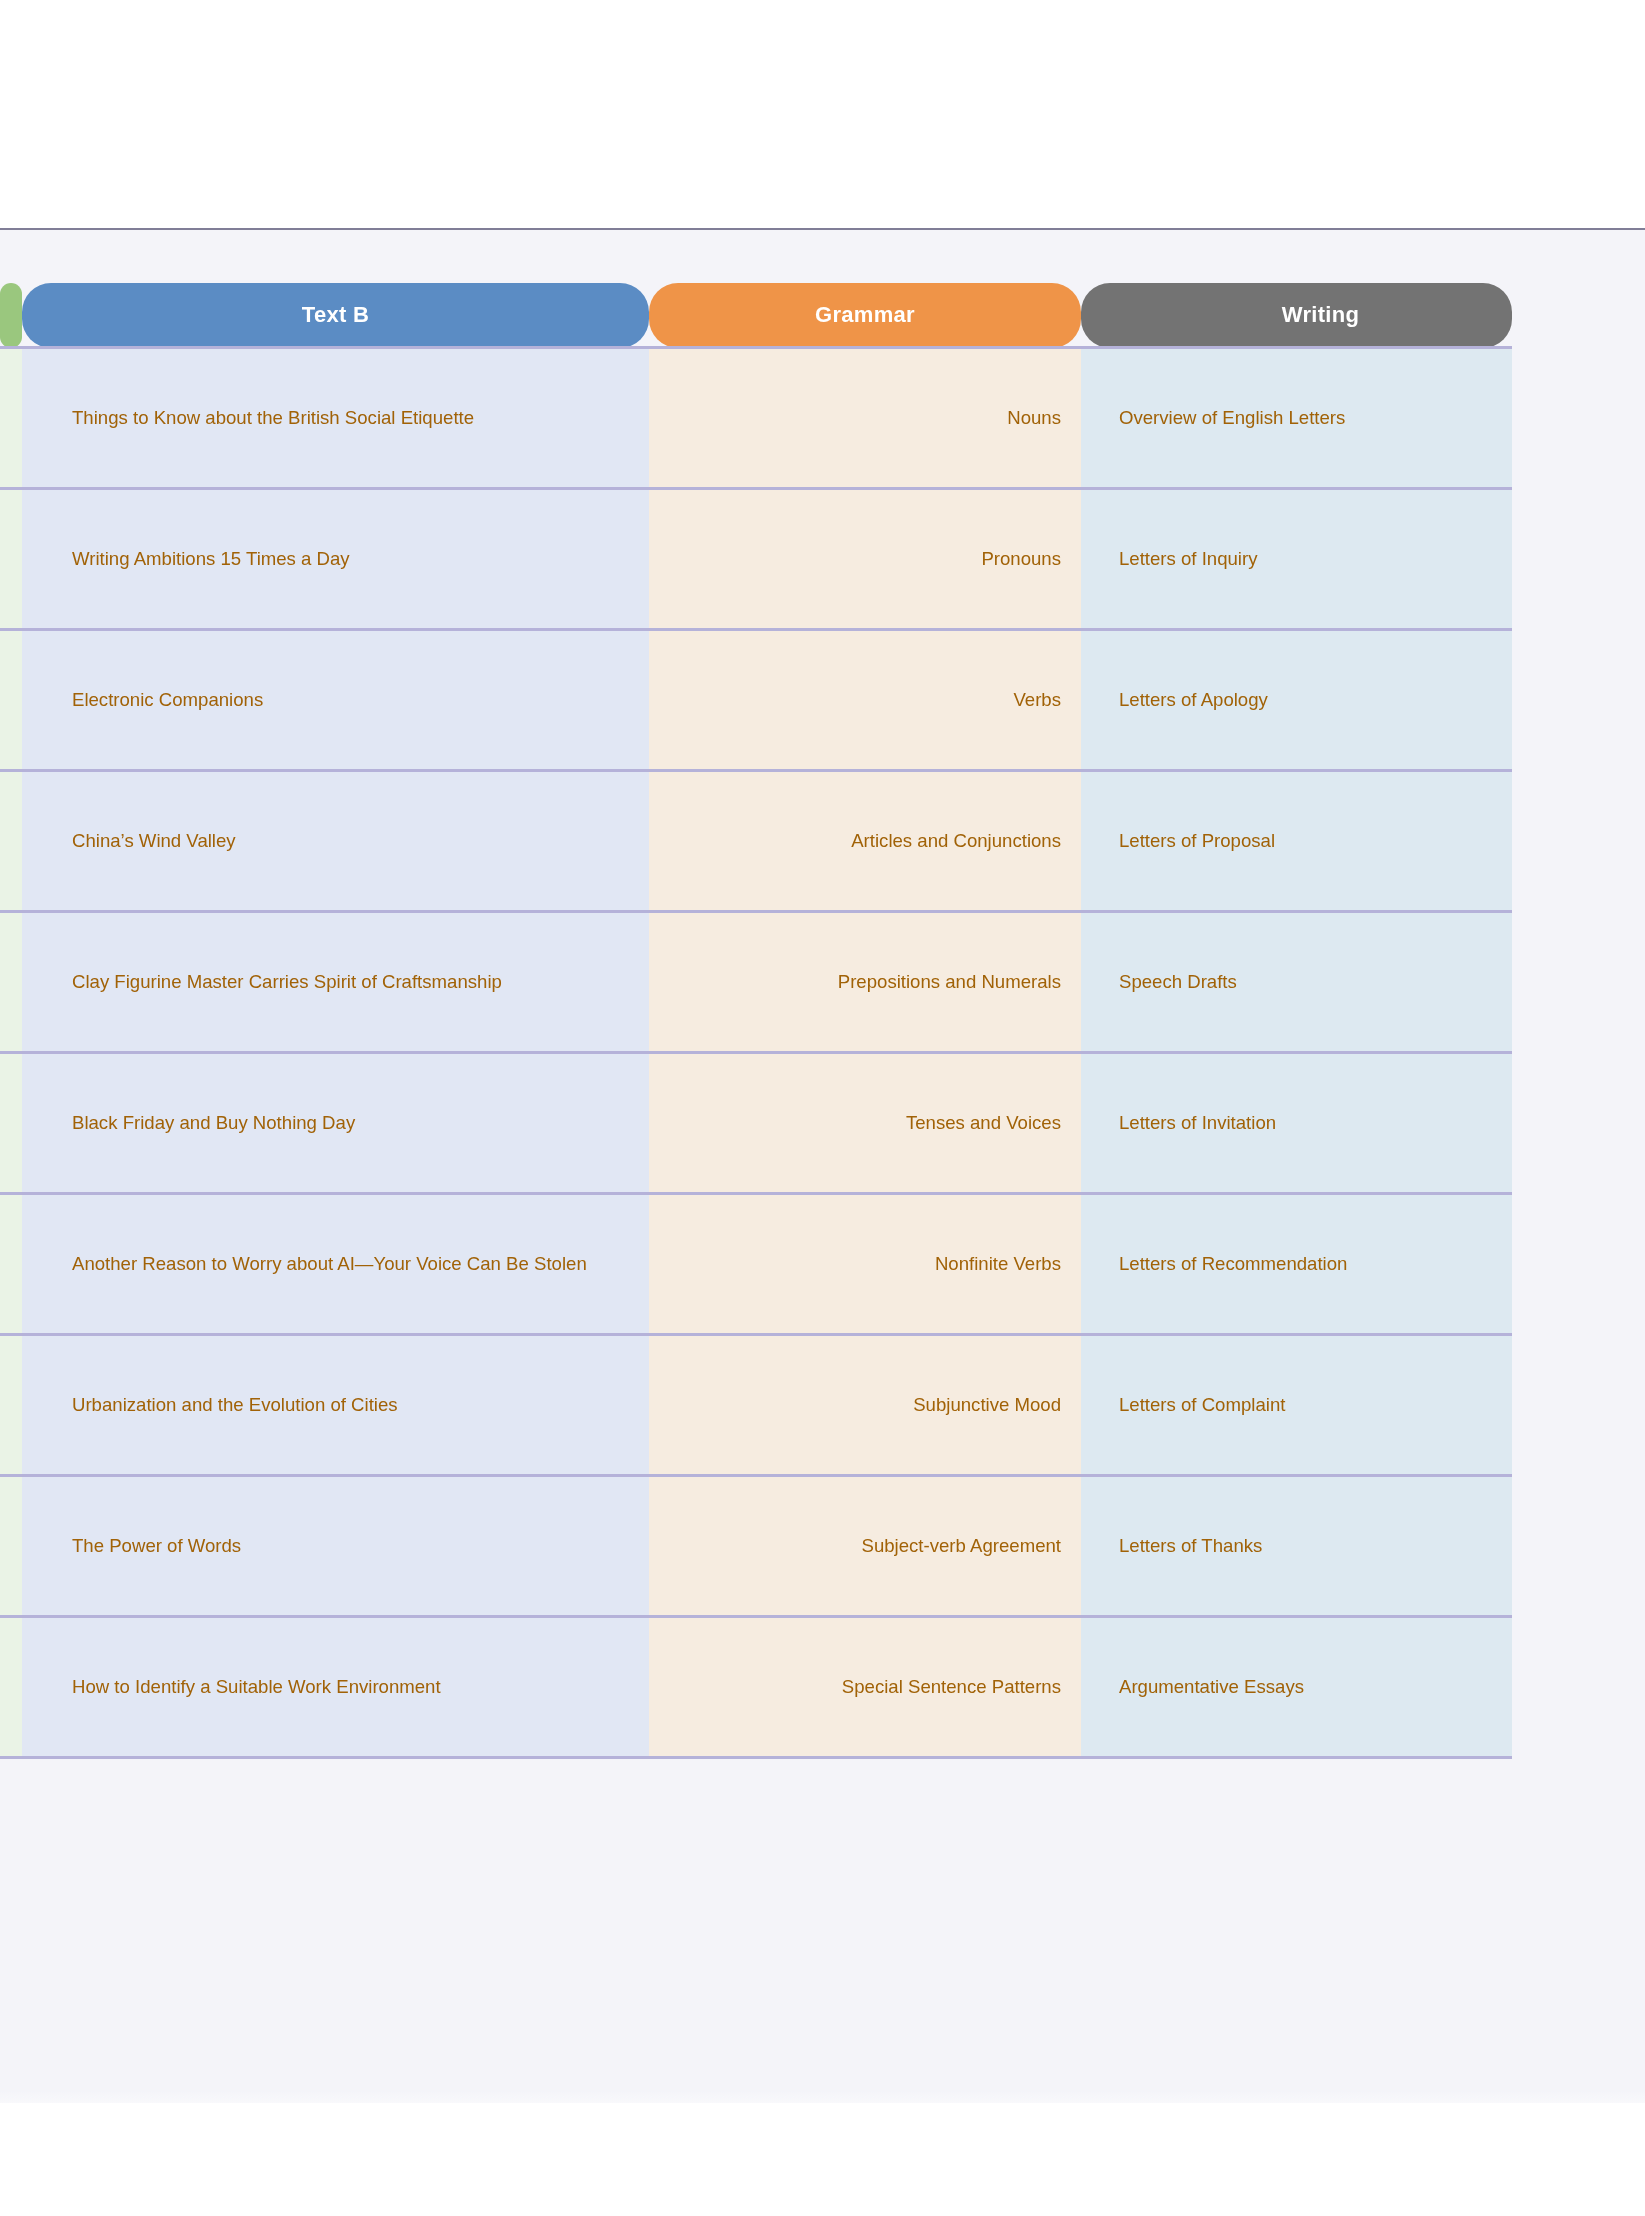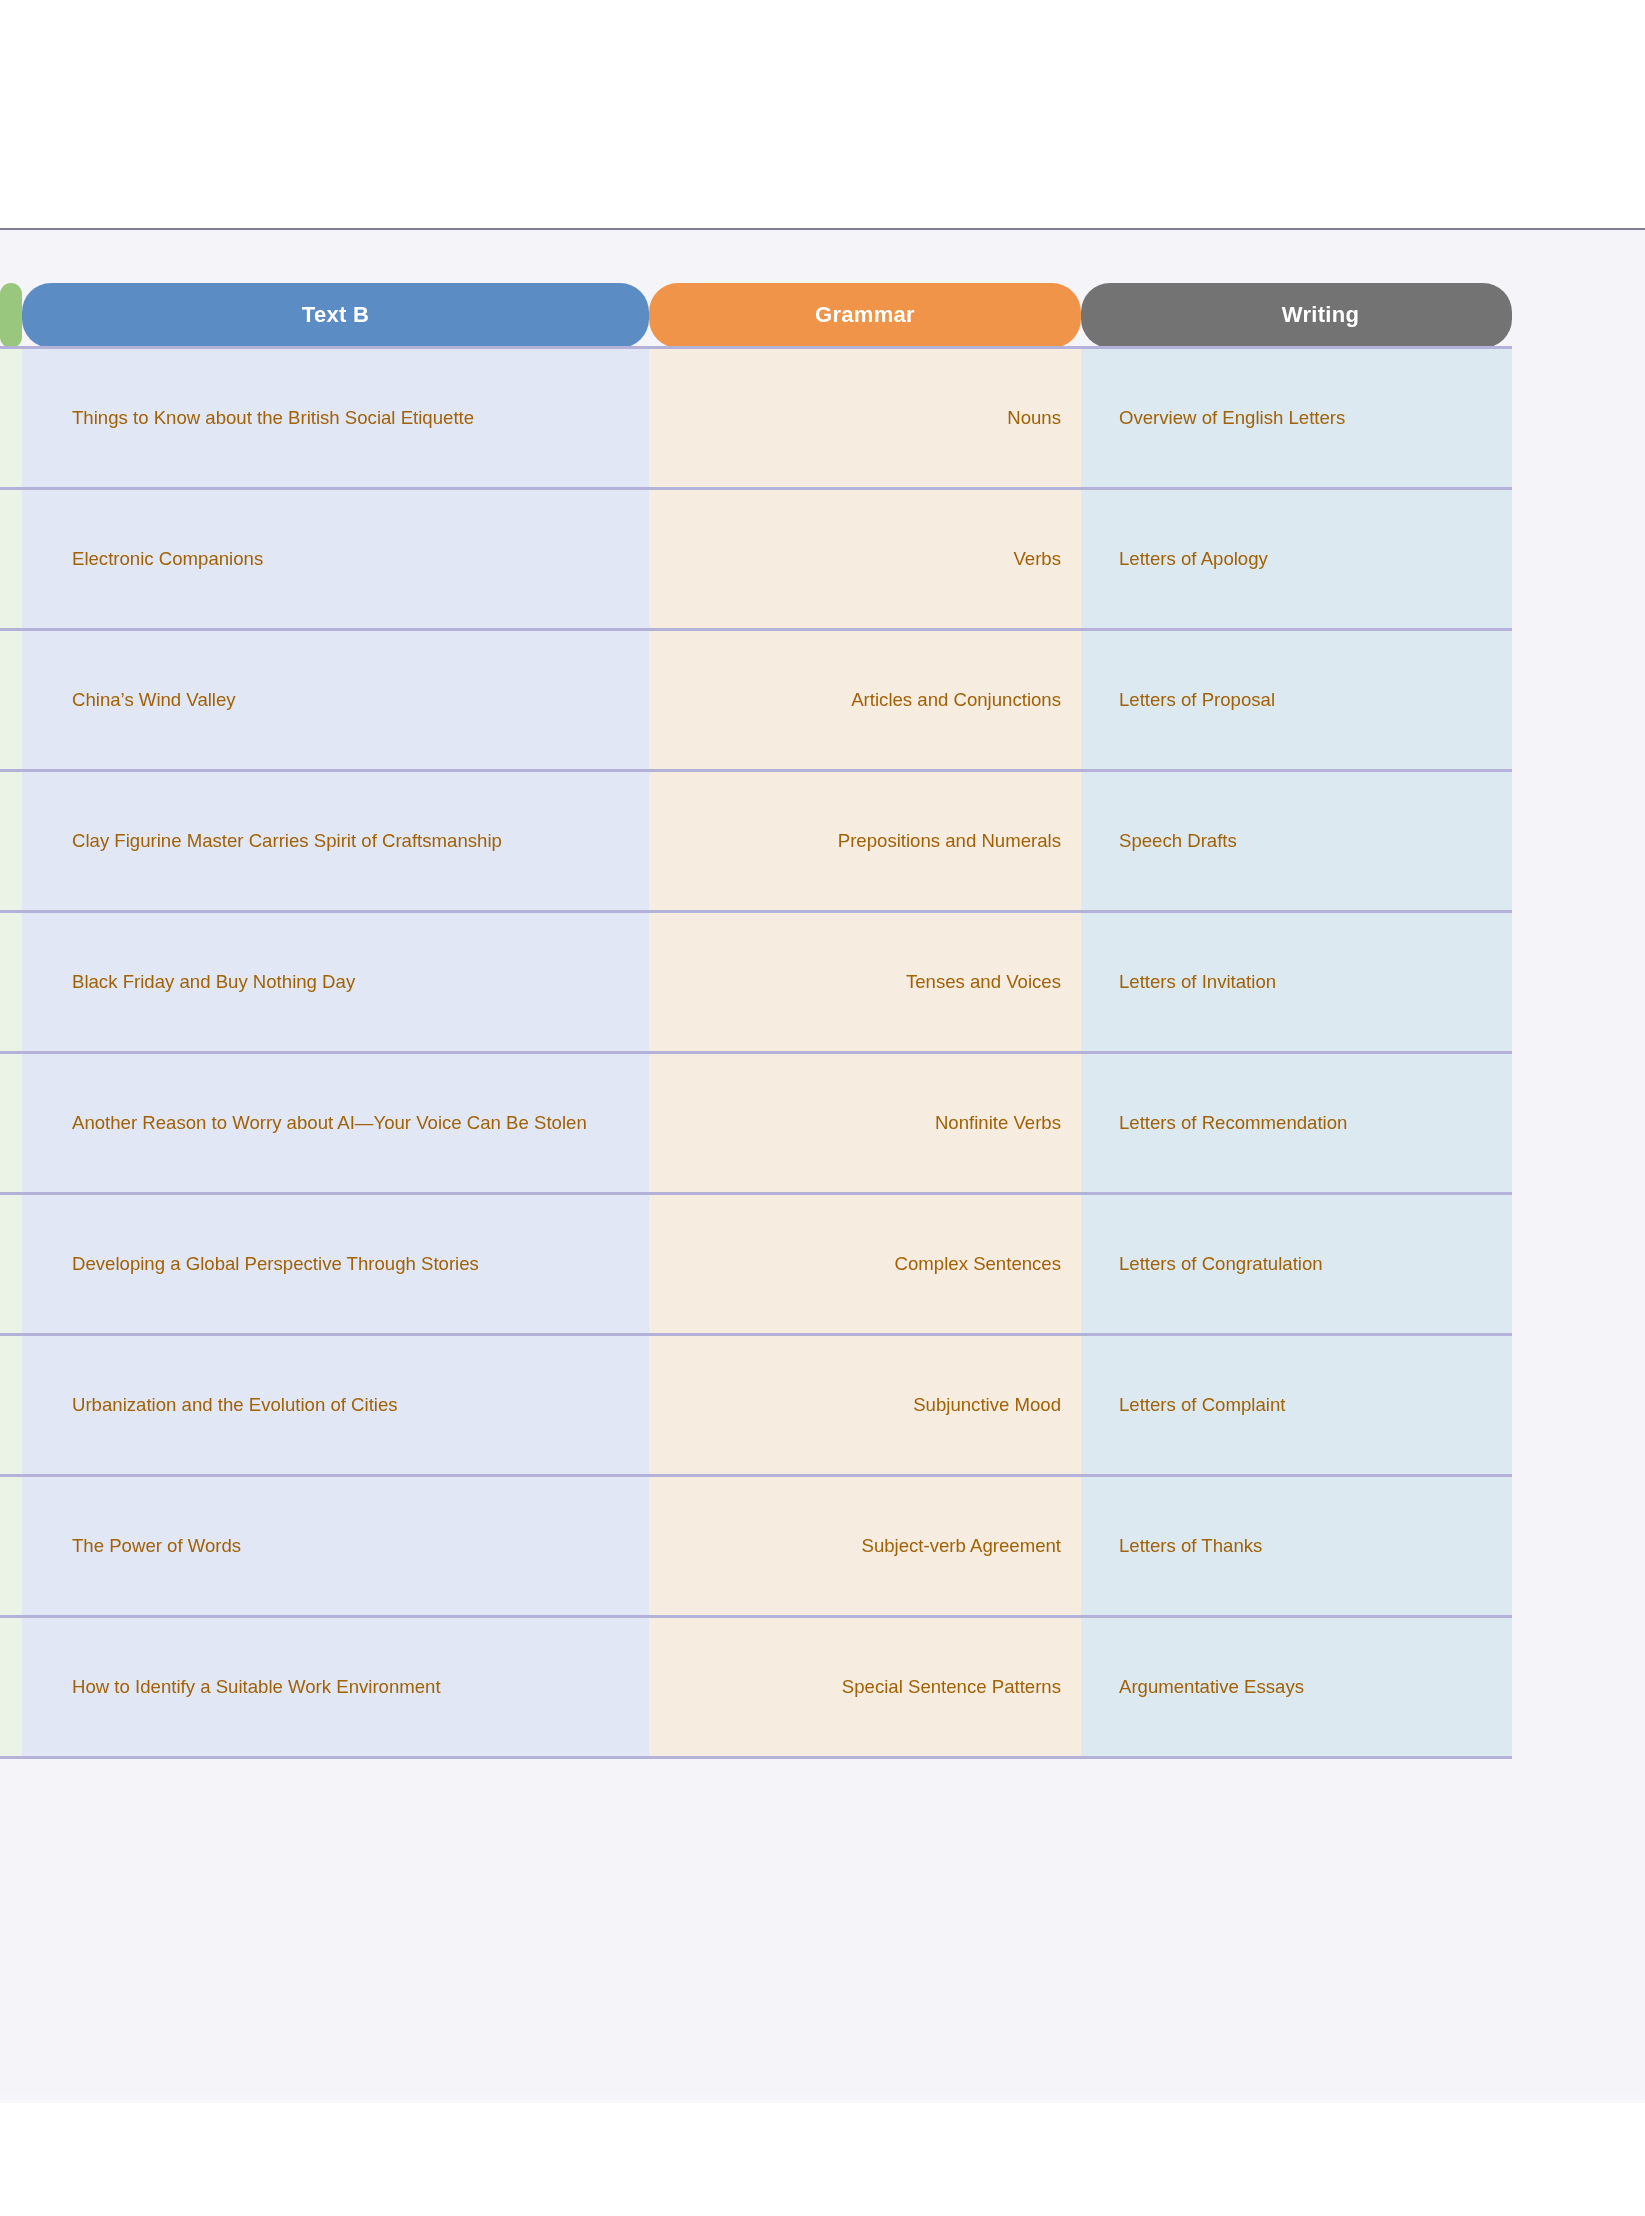--- a/index.html
+++ b/index.html
@@ -143,20 +143,32 @@
           <td class="d-grammar">
             <span class="cell-text">Nouns</span>
           </td>
           <td class="d-writing">
             <span class="cell-text">Overview of English Letters</span>
           </td>
         </tr>
         <tr>
           <td class="d-green"></td>
           <td class="d-textb">
+            <span class="cell-text">Writing Ambitions 15 Times a Day</span>
+          </td>
+          <td class="d-grammar">
+            <span class="cell-text">Pronouns</span>
+          </td>
+          <td class="d-writing">
+            <span class="cell-text">Letters of Inquiry</span>
+          </td>
+        </tr>
+        <tr>
+          <td class="d-green"></td>
+          <td class="d-textb">
             <span class="cell-text">Electronic Companions</span>
           </td>
           <td class="d-grammar">
             <span class="cell-text">Verbs</span>
           </td>
           <td class="d-writing">
             <span class="cell-text">Letters of Apology</span>
           </td>
         </tr>
         <tr>
@@ -198,32 +210,20 @@
         <tr>
           <td class="d-green"></td>
           <td class="d-textb">
             <span class="cell-text">Another Reason to Worry about AI—Your Voice Can Be Stolen</span>
           </td>
           <td class="d-grammar">
             <span class="cell-text">Nonfinite Verbs</span>
           </td>
           <td class="d-writing">
             <span class="cell-text">Letters of Recommendation</span>
-          </td>
-        </tr>
-        <tr>
-          <td class="d-green"></td>
-          <td class="d-textb">
-            <span class="cell-text">Developing a Global Perspective Through Stories</span>
-          </td>
-          <td class="d-grammar">
-            <span class="cell-text">Complex Sentences</span>
-          </td>
-          <td class="d-writing">
-            <span class="cell-text">Letters of Congratulation</span>
           </td>
         </tr>
         <tr>
           <td class="d-green"></td>
           <td class="d-textb">
             <span class="cell-text">Urbanization and the Evolution of Cities</span>
           </td>
           <td class="d-grammar">
             <span class="cell-text">Subjunctive Mood</span>
           </td>

